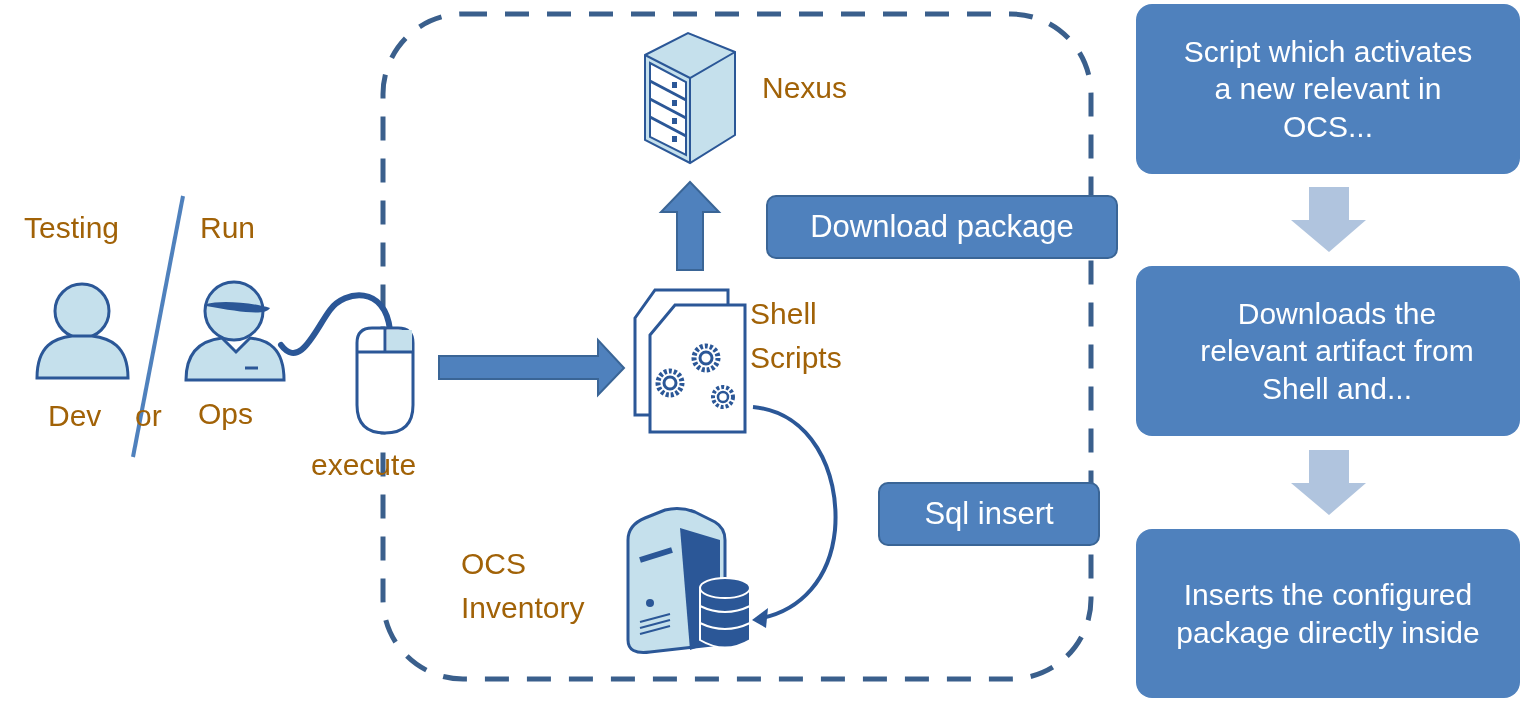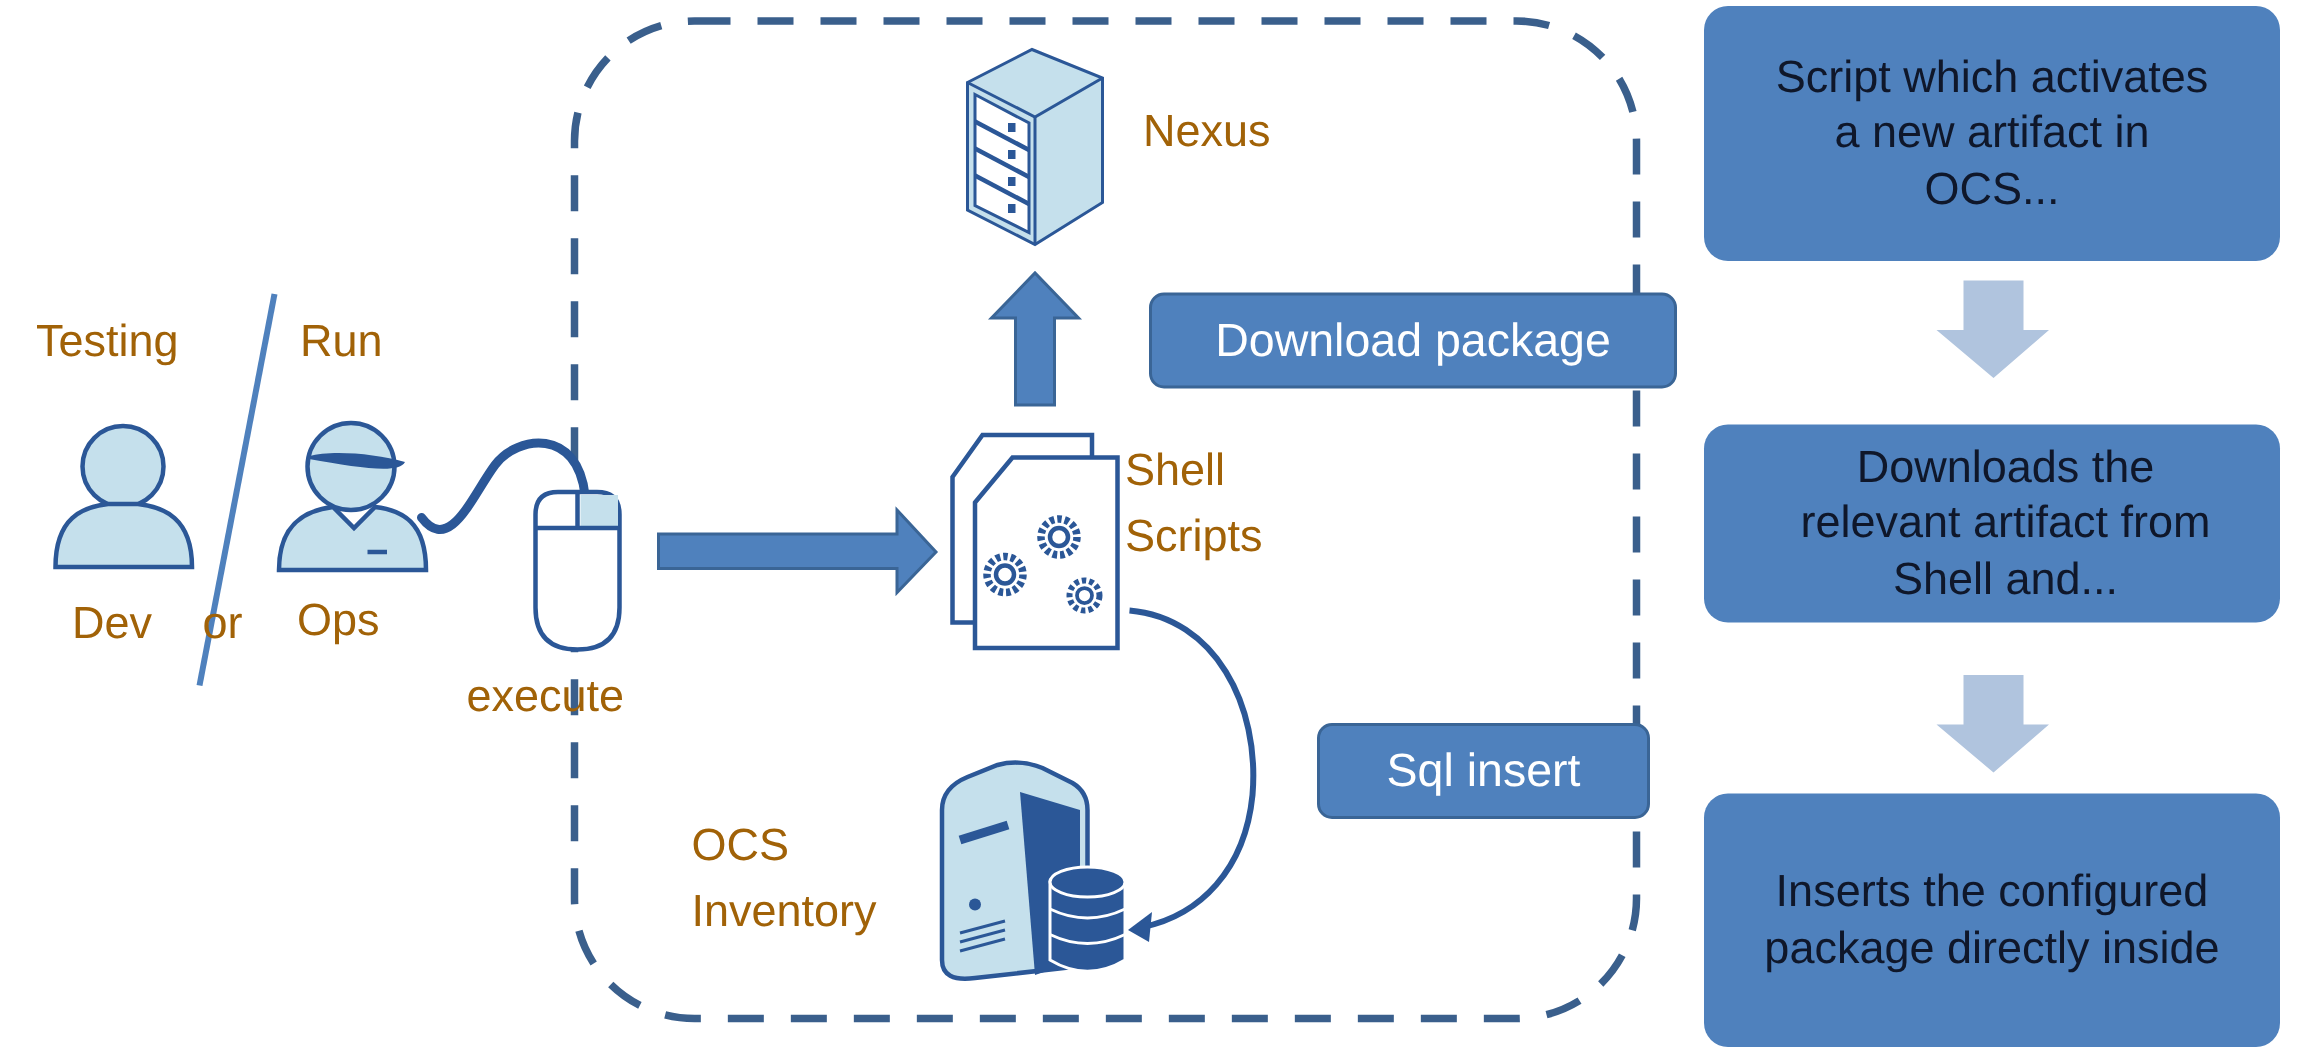--- a/index.html
+++ b/index.html
@@ -2,21 +2,21 @@
 <html><head>
 <meta charset="utf-8">
 <style>
   html, body { margin: 0; padding: 0; background: #ffffff; }
   body { width: 1533px; height: 703px; position: relative; overflow: hidden;
          font-family: "Liberation Sans", "DejaVu Sans", sans-serif; }
   .label { position: absolute; color: #a16207; font-size: 30px; line-height: 1.2; white-space: nowrap; }
   .pill { position: absolute; background: #4f81bd; border: 2px solid #3a6596; border-radius: 10px;
           color: #fff; font-size: 31px; display: flex; align-items: center; justify-content: center; box-sizing: border-box; margin-left: 33px; }
   .step { position: absolute; left: 1136px; width: 384px; background: #4f81bd; border-radius: 16px;
-          color: #0f172a; font-size: 30px; line-height: 1.25; text-align: center; display: flex;
+          color: #ffffff; font-size: 30px; line-height: 1.25; text-align: center; display: flex;
           align-items: center; justify-content: center; box-sizing: border-box; padding: 0 10px; }
   .step span { display: block; }
   svg { position: absolute; left: 0; top: 0; }
 </style>
 </head>
 <body>
 
 <svg width="1533" height="703">
 
   <rect x="383" y="14" width="708" height="665" rx="80" ry="80" fill="none" stroke="#3a5f8c" stroke-width="5" stroke-dasharray="24 18"></rect>
@@ -106,25 +106,25 @@
 <div class="label" style="left:750px; top:340px;">Scripts</div>
 <div class="label" style="left:461px; top:546px;">OCS</div>
 <div class="label" style="left:461px; top:590px;">Inventory</div>
 
 <div class="pill" style="left:733px; top:195px; width:352px; height:64px;">Download package</div>
 <div class="pill" style="left:845px; top:482px; width:222px; height:64px;">Sql insert</div>
 
 <div class="step" style="top:4px; height:170px;">
   <div>
     <span>Script which activates</span>
-    <span>a new artifact in</span>
+    <span>a new relevant in</span>
     <span>OCS...</span>
   </div>
 </div>
-<div class="step" style="top:283px; height:132px;padding-left:28px;">
+<div class="step" style="top:266px; height:170px;padding-left:28px;">
   <div>
     <span>Downloads the</span>
     <span>relevant artifact from</span>
     <span>Shell and...</span>
   </div>
 </div>
 <div class="step" style="top:529px; height:169px;">
   <div>
     <span>Inserts the configured</span>
     <span>package directly inside</span>

